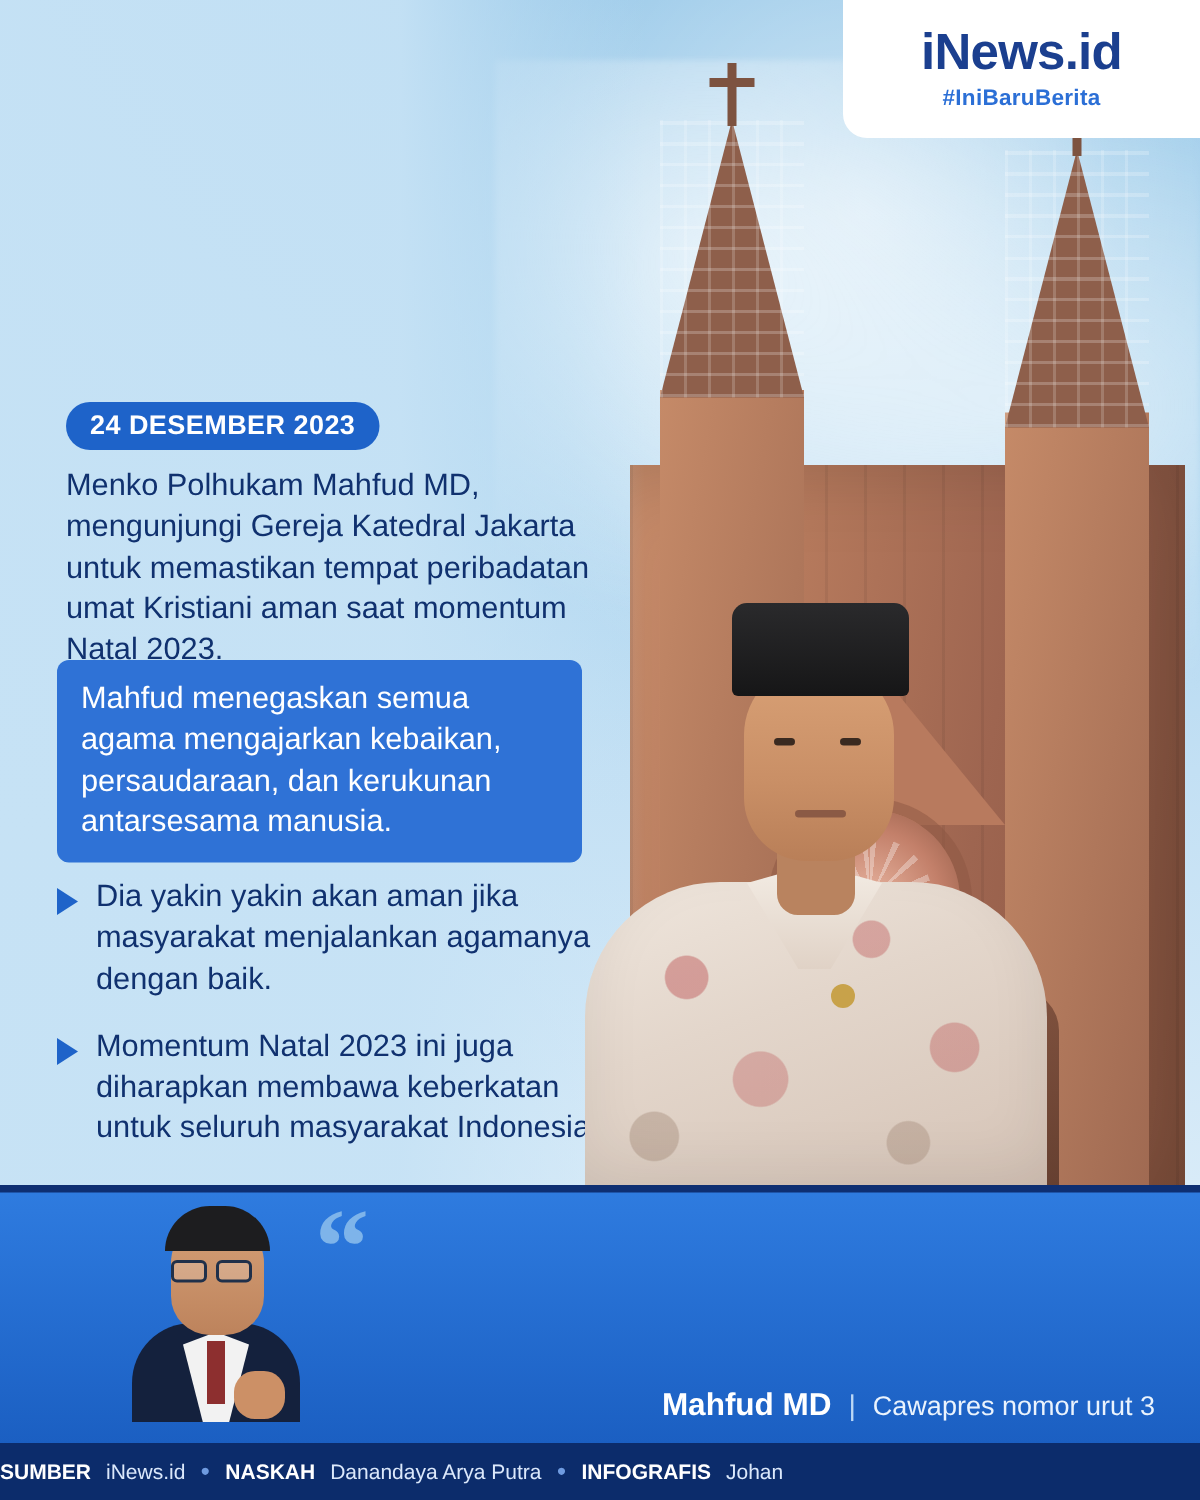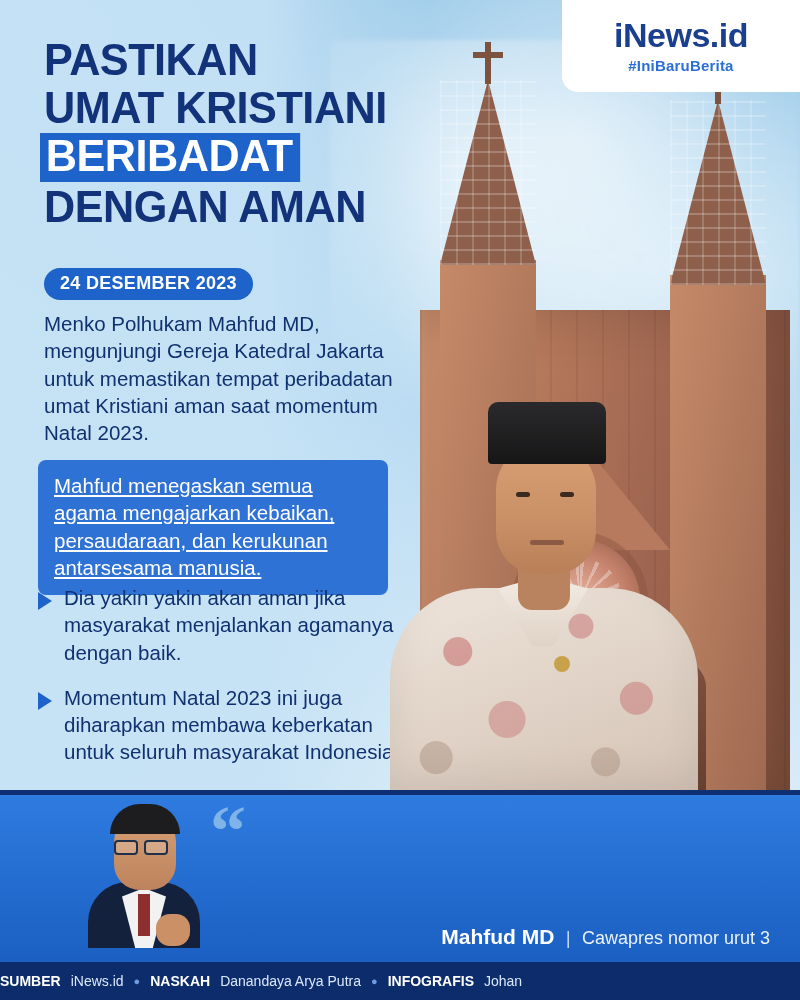--- a/index.html
+++ b/index.html
@@ -128,24 +128,24 @@
     background:#1e63c9; color:#fff; font-size:18px; font-weight:bold;
     padding:5px 16px 6px; border-radius:16px; letter-spacing:.3px;
   }
 
   .lead {
     position:absolute; left:44px; top:310px; width:350px;
     font-size:20.5px; line-height:1.33; color:#10316f;
   }
 
   .highlight-box {
-    position:absolute; left:38px; top:460px; width:350px;
+    position:absolute; left:38px; top:440px; width:350px;
     background:#2f72d6; color:#ffffff;
     padding:12px 16px 14px; border-radius:8px;
-    font-size:20.5px; line-height:1.33;text-decoration:underline;
+    font-size:20.5px; line-height:1.33;
   }
 
   .bullets { position:absolute; left:38px; top:584px; width:370px; }
   .bullet { display:flex; gap:12px; margin-bottom:18px; }
   .bullet .tri {
     flex:0 0 auto; margin-top:8px;
     width:0; height:0; border-top:9px solid transparent; border-bottom:9px solid transparent;
     border-left:14px solid #1e63c9;
   }
   .bullet .btext { font-size:20.5px; line-height:1.33; color:#10316f; }
@@ -274,26 +274,20 @@
     <div class="arch" style="left:272px;top:600px;"></div>
   </div>
 
   <div class="left-wash"></div>
 
   <div class="logo-box">
     <div class="logo-main">iNews.id</div>
     <div class="logo-tag">#IniBaruBerita</div>
   </div>
 
-  <div class="headline">
-    <div class="hl-line">PASTIKAN</div>
-    <div class="hl-line">UMAT KRISTIANI</div>
-    <div class="hl-line hl3">BERIBADAT</div>
-    <div class="hl-line">DENGAN AMAN</div>
-  </div>
 
   <div class="date-pill">24 DESEMBER 2023</div>
 
   <div class="lead">Menko Polhukam Mahfud MD, mengunjungi Gereja Katedral Jakarta untuk memastikan tempat peribadatan umat Kristiani aman saat momentum Natal 2023.</div>
 
   <div class="highlight-box">Mahfud menegaskan semua agama mengajarkan kebaikan, persaudaraan, dan kerukunan antarsesama manusia.</div>
 
   <div class="bullets">
     <div class="bullet">
       <span class="tri"></span>

